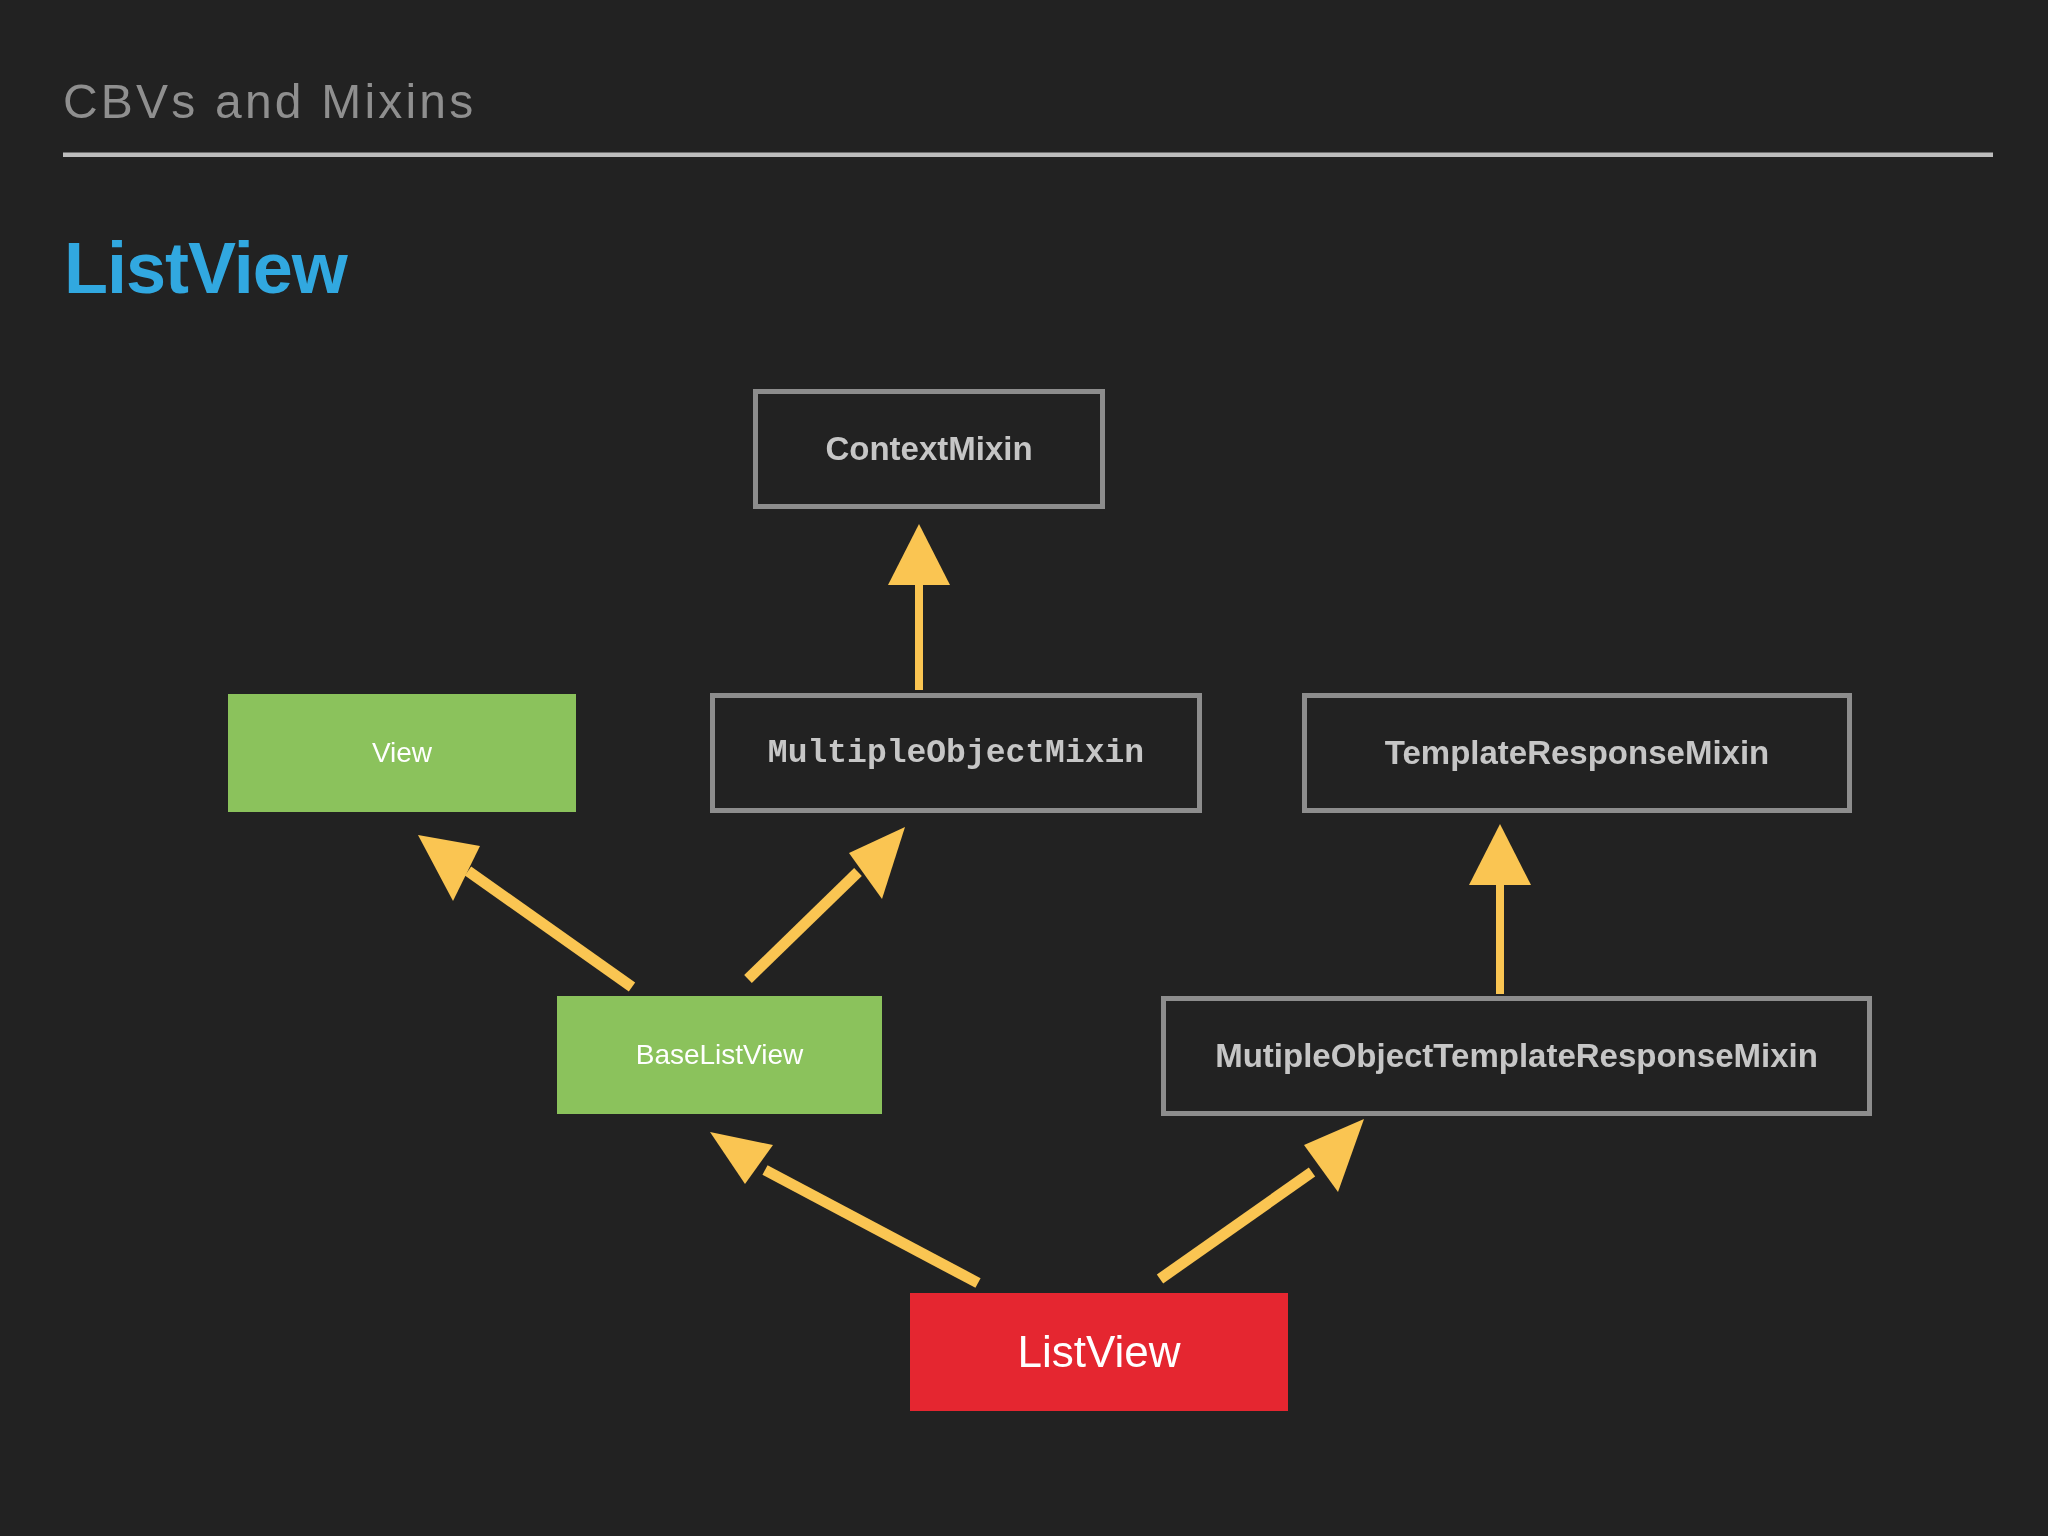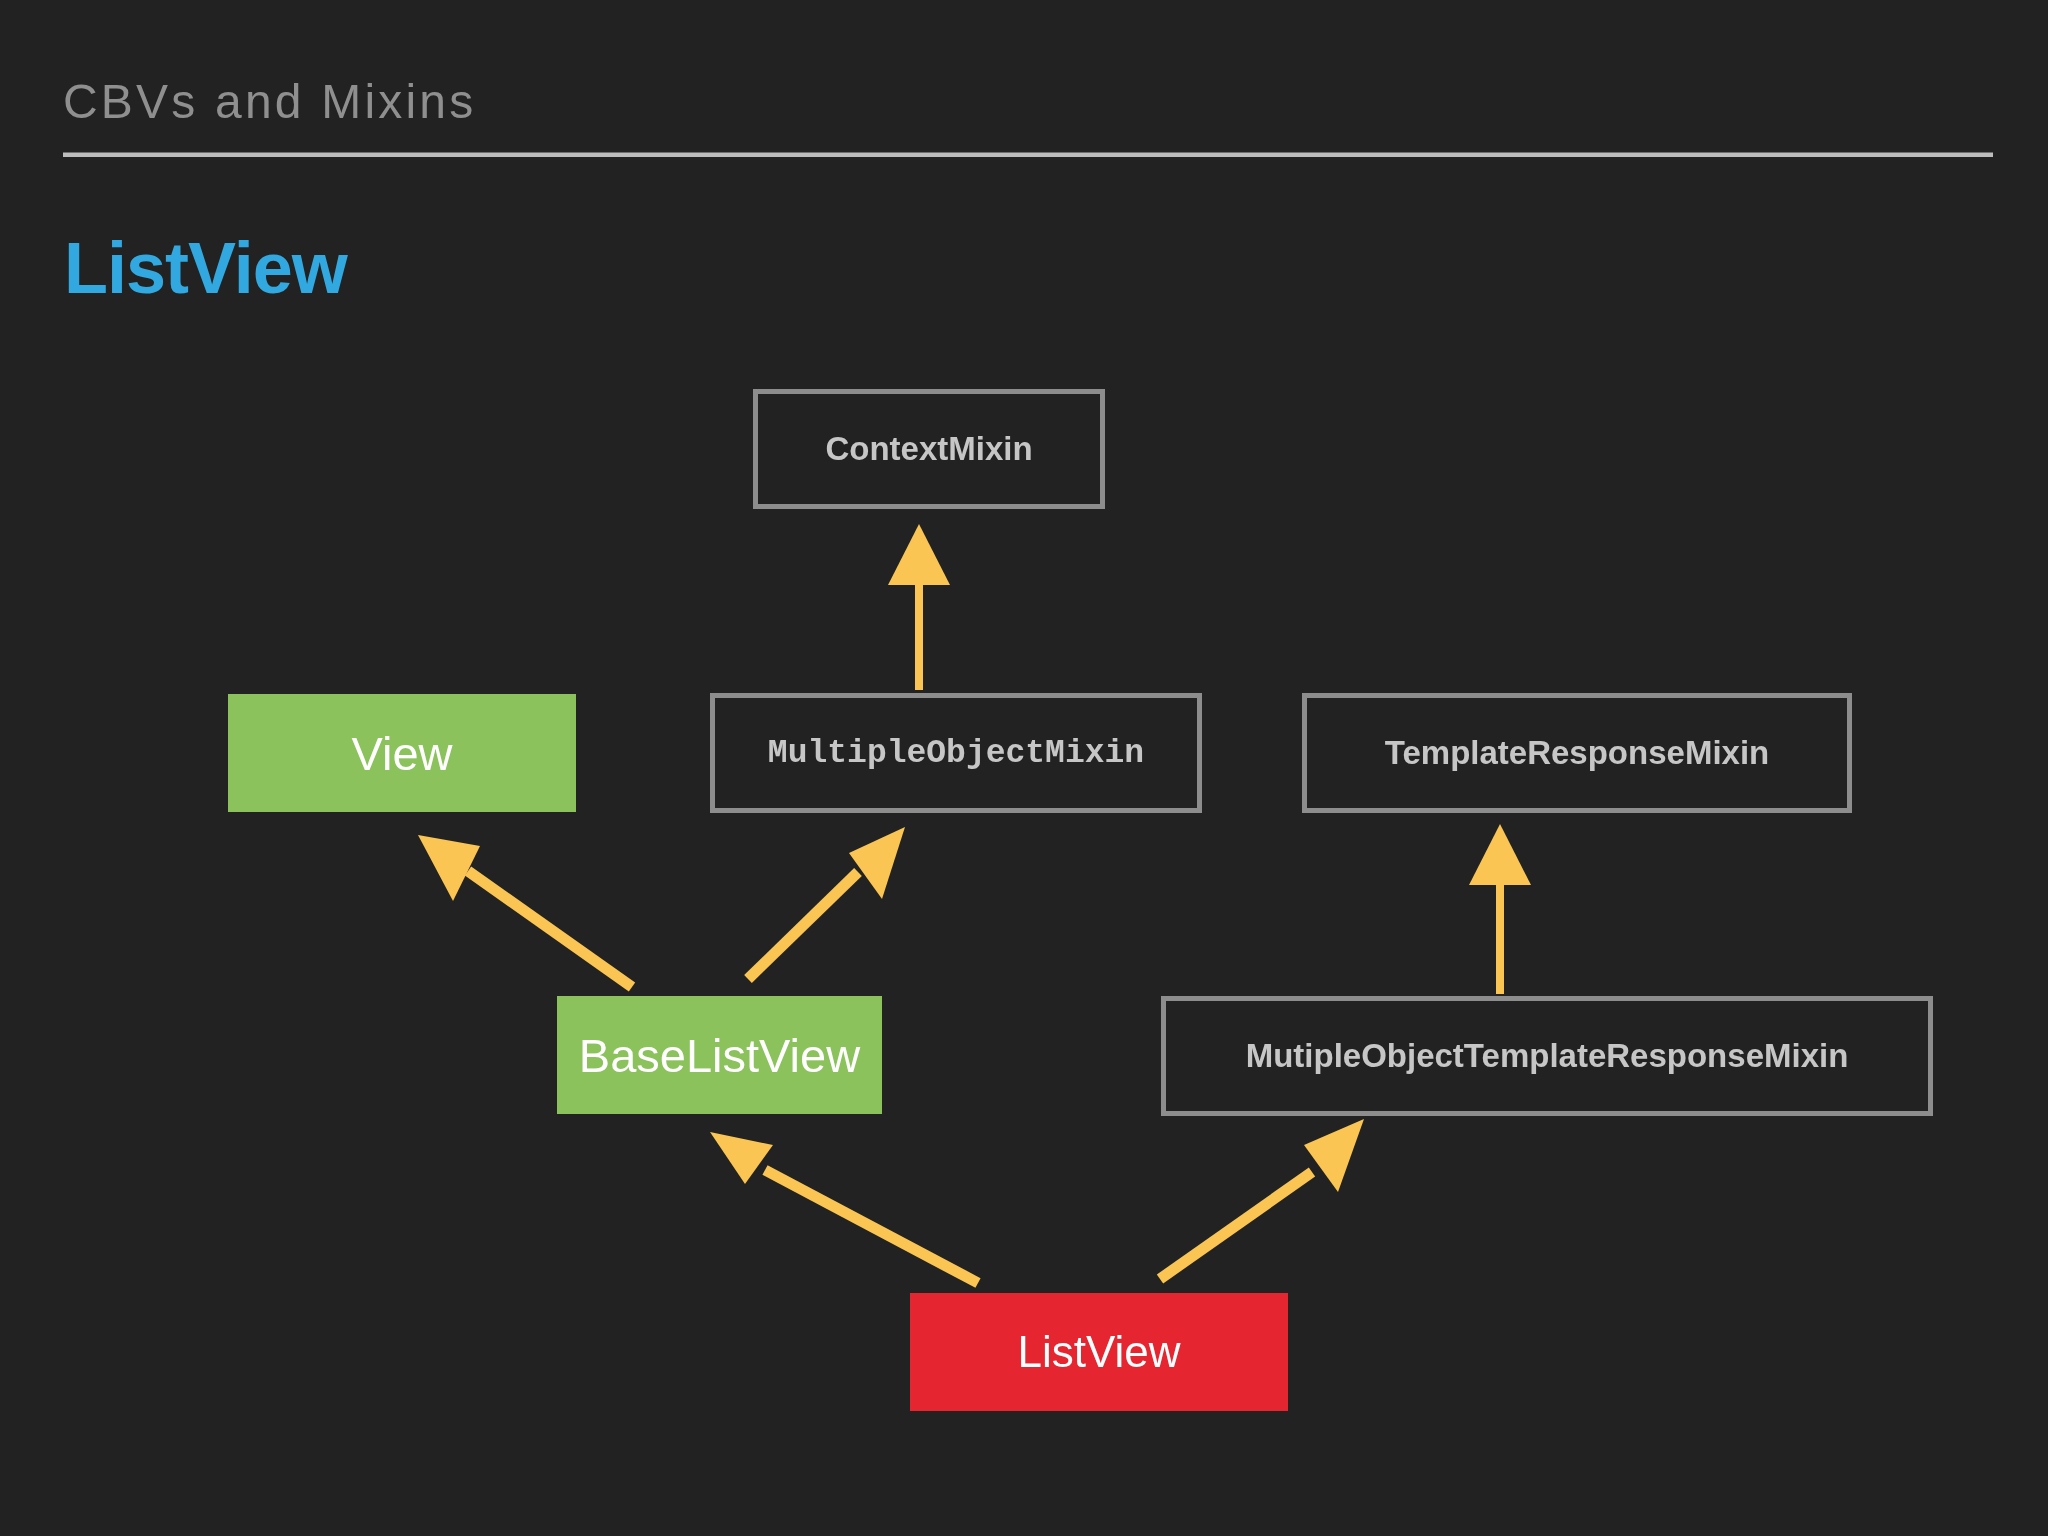--- a/index.html
+++ b/index.html
@@ -89,21 +89,21 @@
     background: transparent;
     border: 5px solid #8d8d8d;
     color: #c6c6c6;
     font-weight: bold;
     font-size: 33px;
   }
   .node-green {
     background: #8BC25C;
     color: #ffffff;
     font-weight: 400;
-    font-size: 47px;
+    font-size: 28px;
     border: none;
   }
   .node-red {
     background: #E52630;
     color: #ffffff;
     font-weight: 400;
     font-size: 44px;
     border: none;
   }
 
@@ -117,21 +117,21 @@
   #node-multipleobjectmixin {
     left: 692px; top: 693px; width: 492px; height: 120px; font-family: Liberation Mono, monospace;
   }
   #node-templateresponsemixin {
     left: 1284px; top: 693px; width: 550px; height: 120px;
   }
   #node-baselistview {
     left: 539px; top: 996px; width: 325px; height: 118px;
   }
   #node-mutipleobjecttemplateresponsemixin {
-    left: 1143px; top: 996px; width: 772px; height: 120px;
+    left: 1143px; top: 996px; width: 711px; height: 120px;
   }
   #node-listview {
     left: 892px; top: 1293px; width: 378px; height: 118px;
   }
 </style>
 </head>
 <body>
 
 <div id="slide">
 

